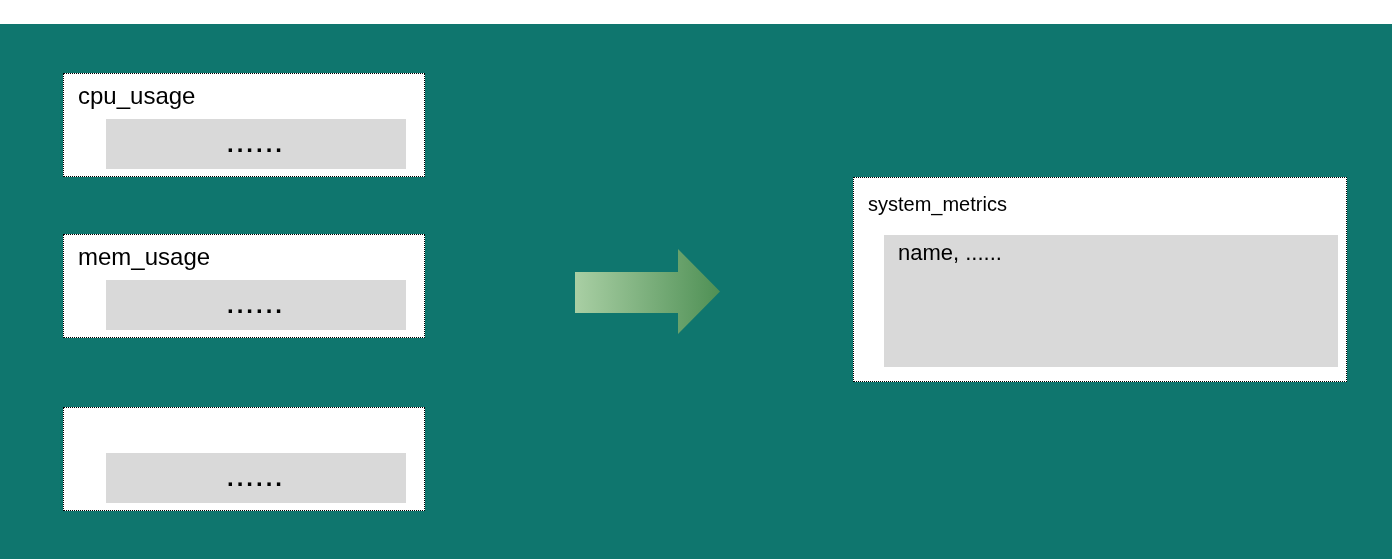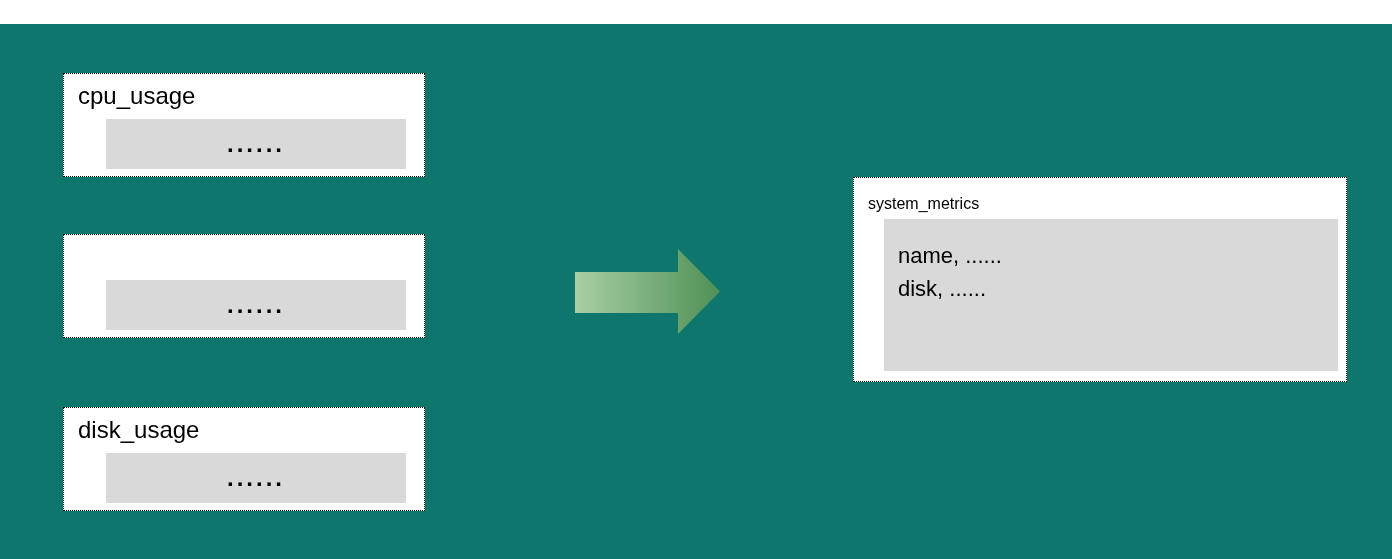--- a/index.html
+++ b/index.html
@@ -70,60 +70,60 @@
     width: 494px;
     height: 205px;
     border: 1.5px dotted #000000;
     box-sizing: border-box;
     background: #ffffff;
   }
   .result-title {
     position: absolute;
     left: 14px;
     top: 11px;
-    font-size: 16px;
+    font-size: 20px;
     line-height: 30px;
     white-space: nowrap;
   }
   .result-bar {
     position: absolute;
     left: 30px;
-    top: 41px;
+    top: 57px;
     width: 454px;
-    height: 152px;
+    height: 132px;
     background: #d9d9d9;
     box-sizing: border-box;
-    padding: 20px 0 0 14px;
+    padding: 1px 0 0 14px;
   }
   .result-row {
     font-size: 22px;
     line-height: 33px;
     white-space: nowrap;
   }
 </style>
 </head>
 <body>
 
 <div class="canvas">
 
   <div class="src-box pos-1">
     <div class="src-title">cpu_usage</div>
     <div class="src-bar">
       <span class="src-dots">......</span>
     </div>
   </div>
 
   <div class="src-box pos-2">
+    <div class="src-title">mem_usage</div>
     <div class="src-bar">
       <span class="src-dots">......</span>
     </div>
   </div>
 
   <div class="src-box pos-3">
-    <div class="src-title">disk_usage</div>
     <div class="src-bar">
       <span class="src-dots">......</span>
     </div>
   </div>
 
   <div class="arrow-wrap">
     <svg width="145" height="85" viewBox="0 0 145 85" xmlns="http://www.w3.org/2000/svg">
       <defs>
         <linearGradient id="arrowGrad" x1="0" y1="0" x2="1" y2="0">
           <stop offset="0" stop-color="#a9cfa4"></stop>
@@ -131,17 +131,16 @@
         </linearGradient>
       </defs>
       <polygon points="0,23 103,23 103,0 145,42.5 103,85 103,64 0,64" fill="url(#arrowGrad)"></polygon>
     </svg>
   </div>
 
   <div class="result-box">
     <div class="result-title">system_metrics</div>
     <div class="result-bar">
       <div class="result-row">name, ......</div>
-      <div class="result-row">disk, ......</div>
     </div>
   </div>
 
 </div>
 
 </body></html>

